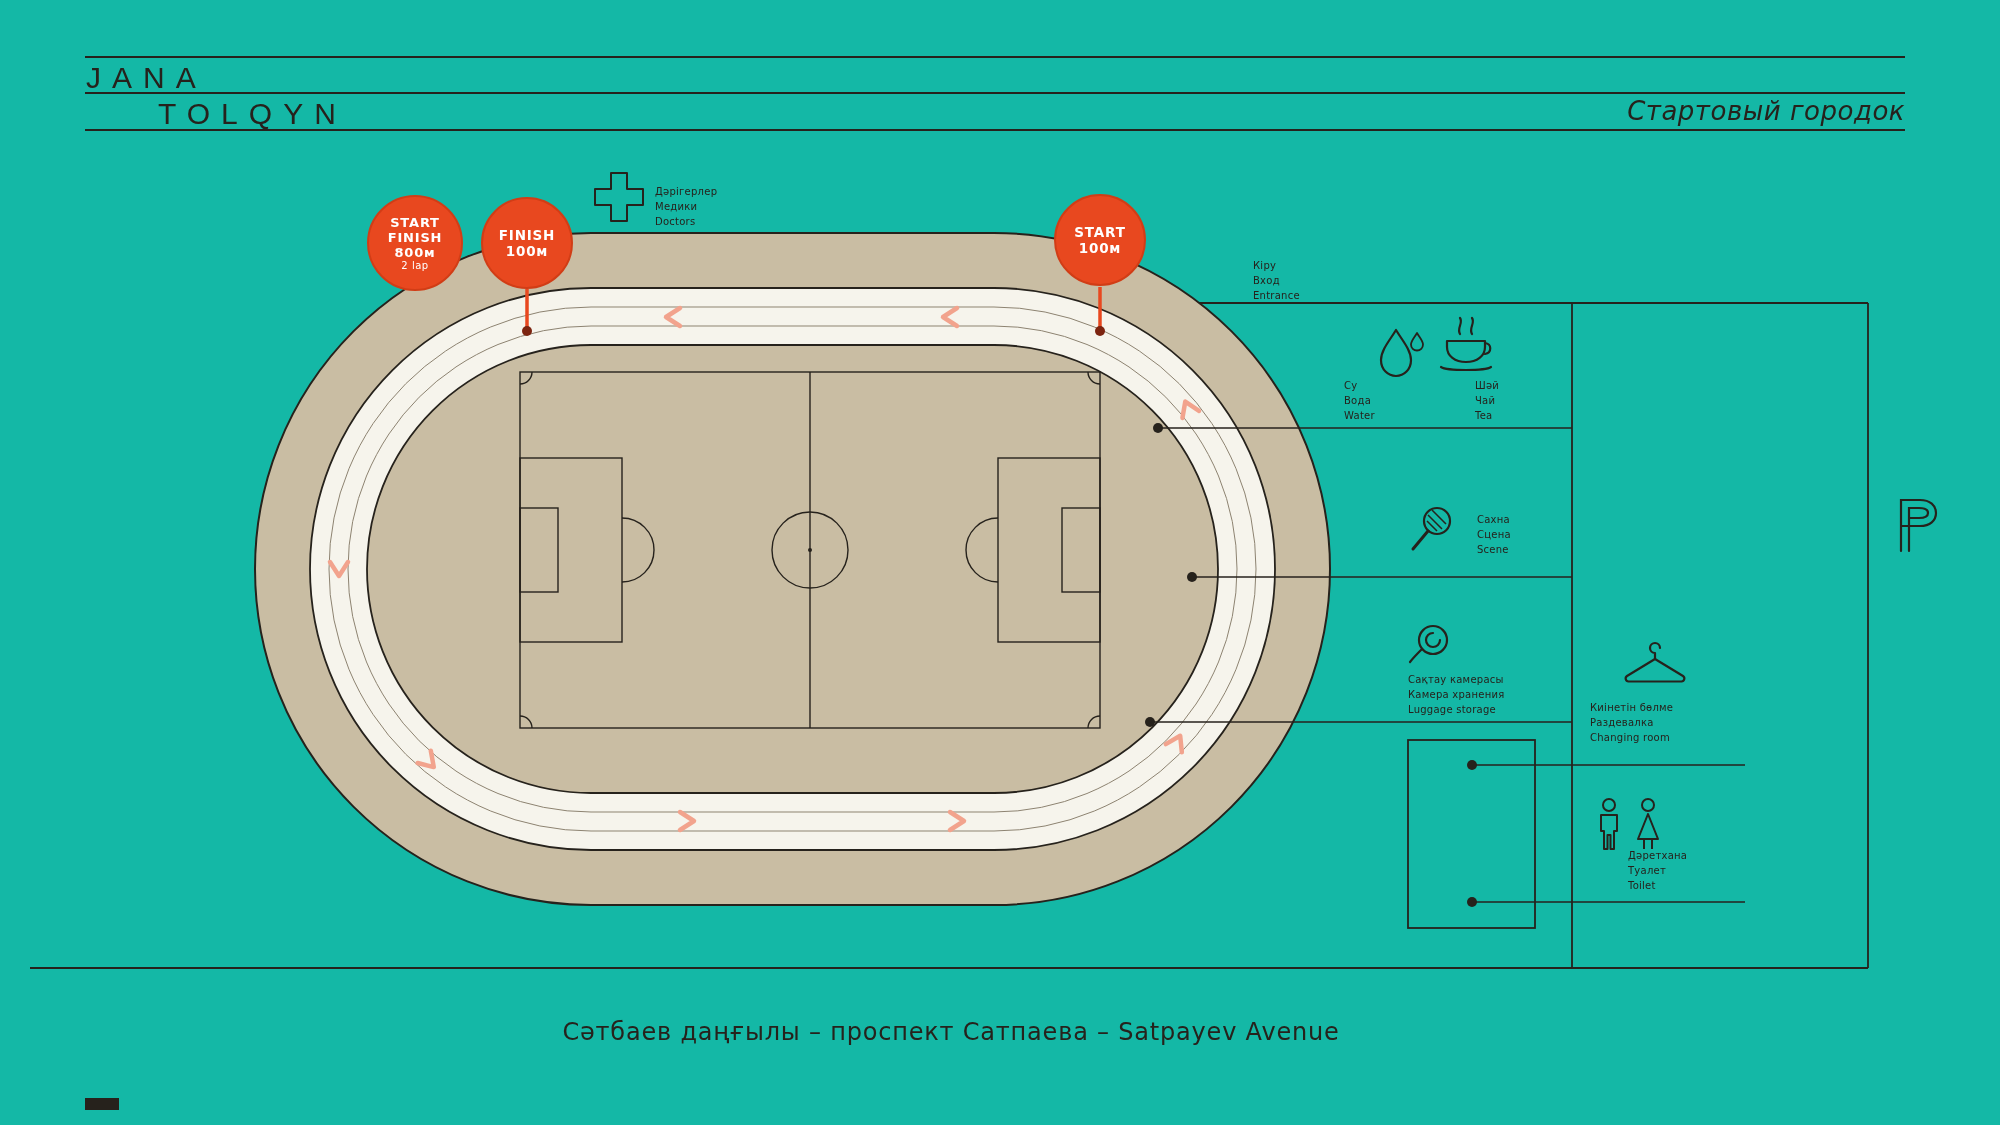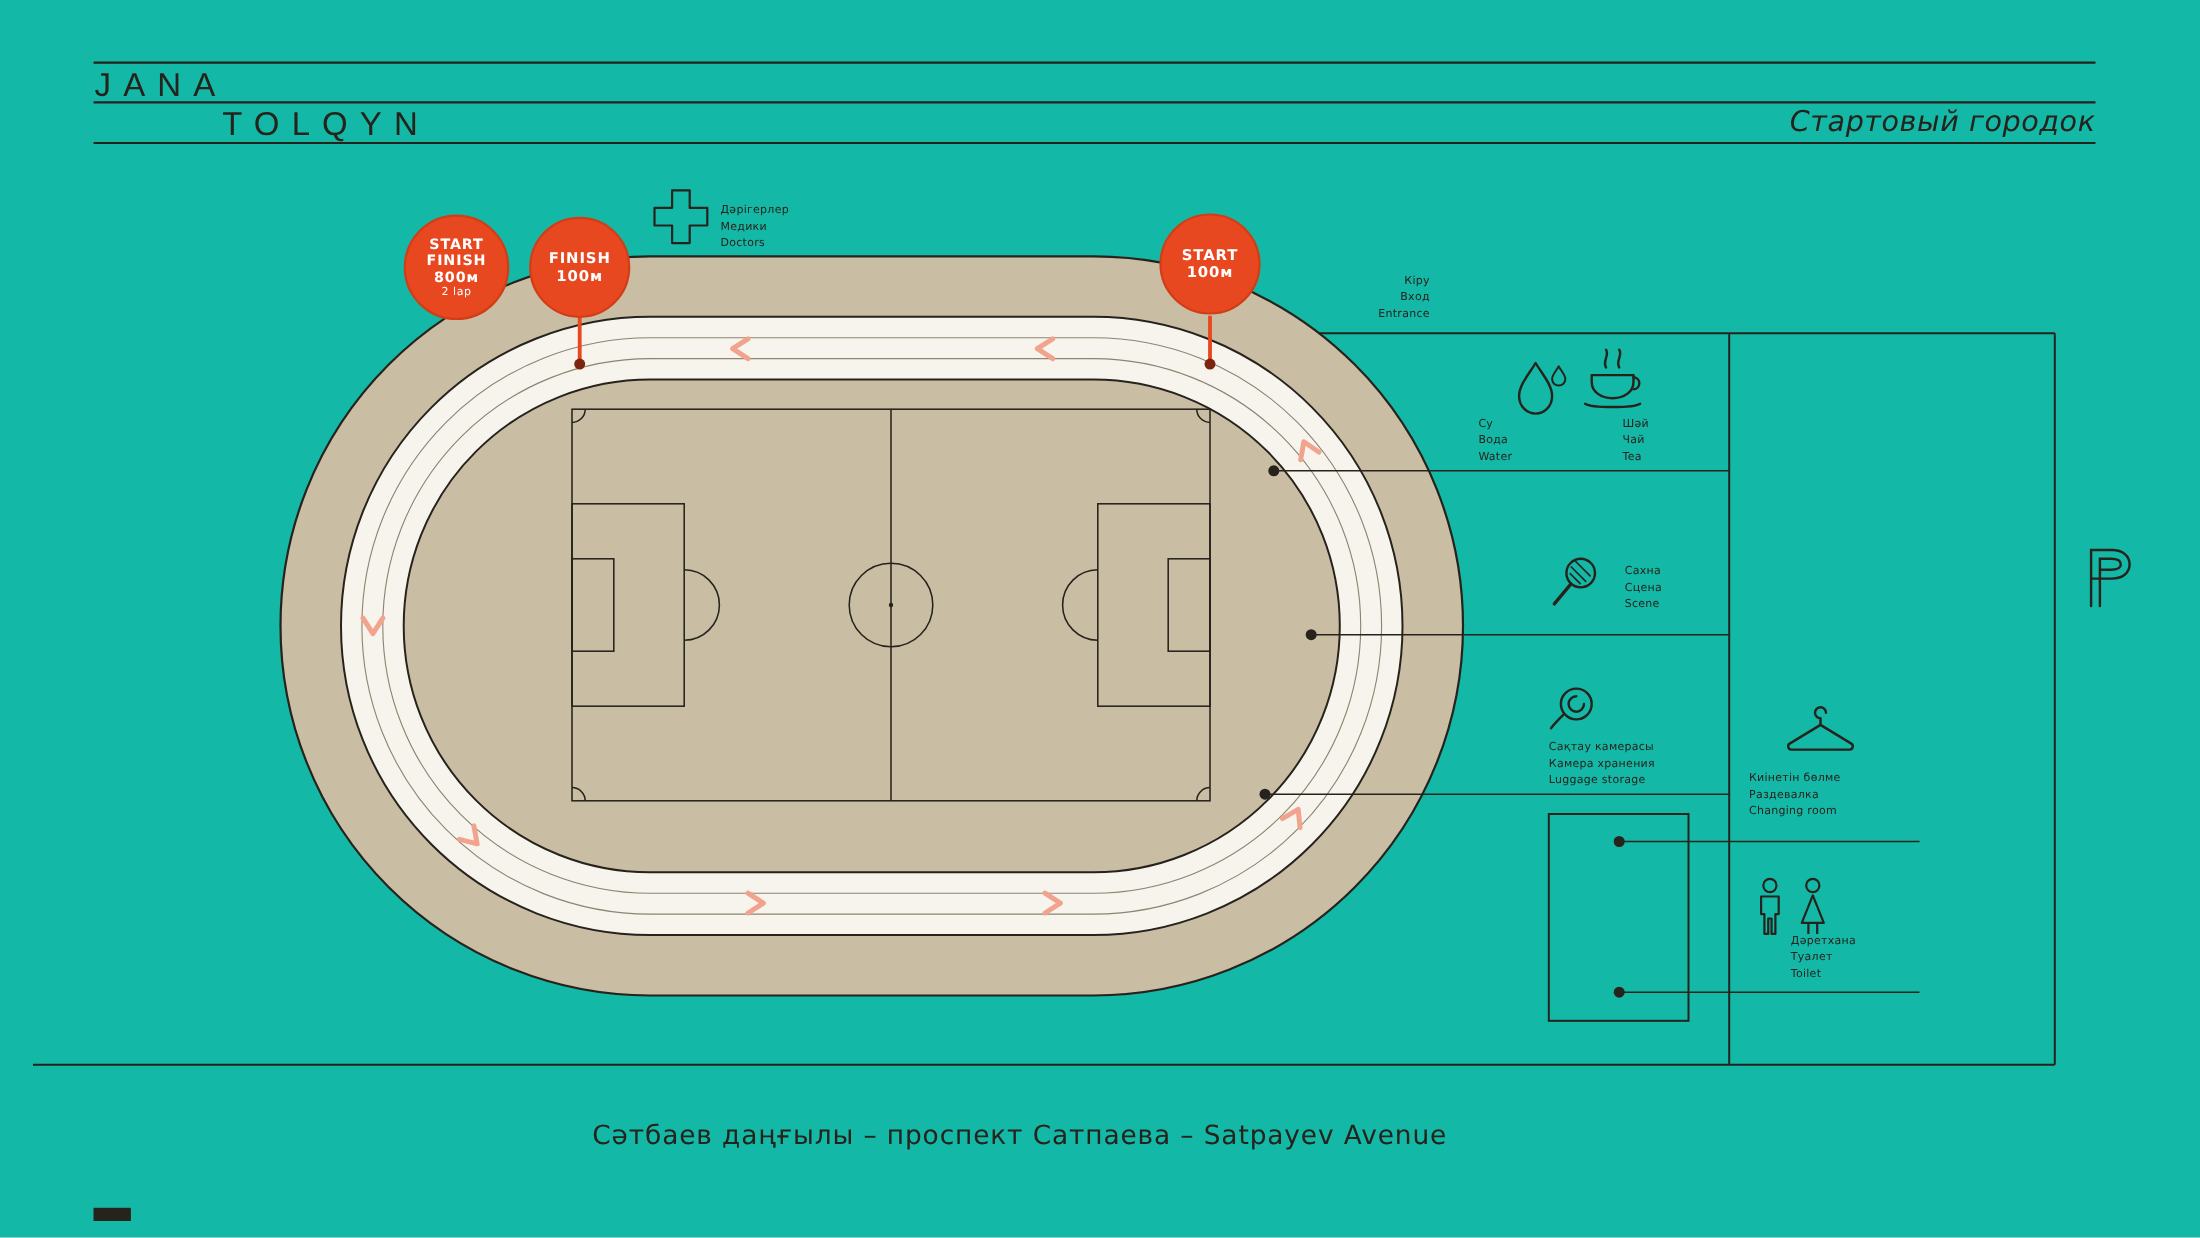--- a/index.html
+++ b/index.html
@@ -12,21 +12,21 @@
 
   
   .brand-top {
     position:absolute; left:86px; top:61px;
     font-family:"Liberation Sans", sans-serif;
     font-size:30px; letter-spacing:11px; font-weight:400;
   }
   .brand-bottom {
     position:absolute; left:158px; top:97px;
     font-family:"Liberation Sans", sans-serif;
-    font-size:30px; letter-spacing:11px; font-weight:400;margin-left:44px;
+    font-size:30px; letter-spacing:11px; font-weight:400;
   }
   .page-title {
     position:absolute; right:95px; top:96px;
     font-style:italic; font-size:26px; letter-spacing:0.5px;
   }
 
   
   .tri { position:absolute; font-size:10px; line-height:15px; letter-spacing:0.25px; }
 
   
@@ -36,21 +36,21 @@
     color:#ffffff; display:flex; flex-direction:column;
     align-items:center; justify-content:center; text-align:center;
     font-weight:bold; letter-spacing:0.8px;
   }
   .marker .ml { font-size:13.5px; line-height:16px; }
   .marker.big .ml { font-size:13px; line-height:15px; }
   .marker .ms { font-size:10px; line-height:12px; font-weight:normal; letter-spacing:0.5px;text-align:right; }
 
   .street {
     position:absolute; left:0; top:1018px; width:1854px; text-align:center;
-    font-size:24px; letter-spacing:0.8px;
+    font-size:24px; letter-spacing:0.8px;padding-left:24px;
   }
 </style>
 </head>
 <body>
 
 <div class="stage">
 
   <svg class="map" width="2000" height="1125" viewBox="0 0 2000 1125">
 
     <g stroke="#26221c" stroke-width="2">
@@ -191,21 +191,21 @@
     <div class="ml">START</div>
     <div class="ml">100м</div>
   </div>
 
   <div class="tri" style="left:655px; top:184px;">
     <div>Дәрігерлер</div>
     <div>Медики</div>
     <div>Doctors</div>
   </div>
 
-  <div class="tri" style="left:1253px; top:248px;text-align:right;">
+  <div class="tri" style="left:1253px; top:258px;">
     <div>Кіру</div>
     <div>Вход</div>
     <div>Entrance</div>
   </div>
 
   <div class="tri" style="left:1344px; top:378px;">
     <div>Су</div>
     <div>Вода</div>
     <div>Water</div>
   </div>

